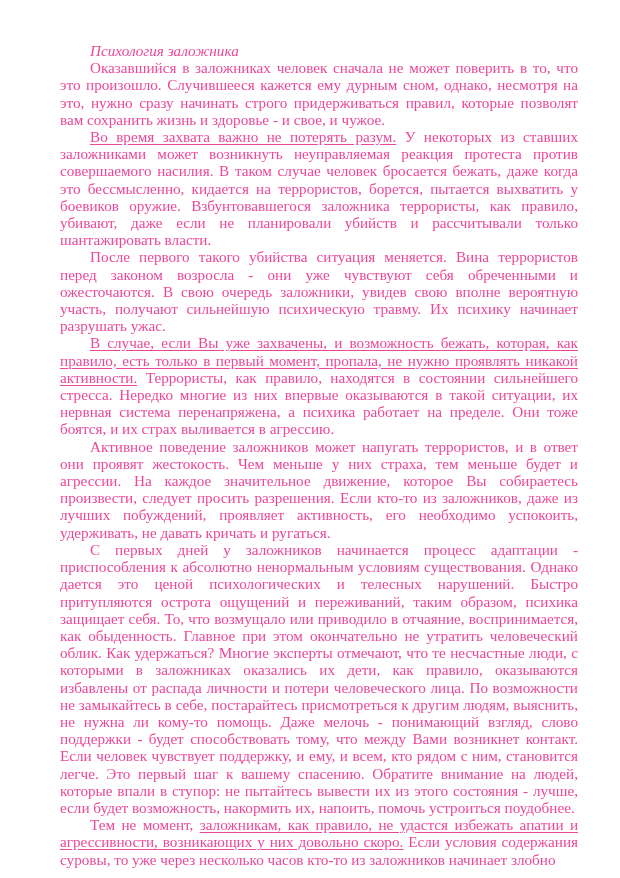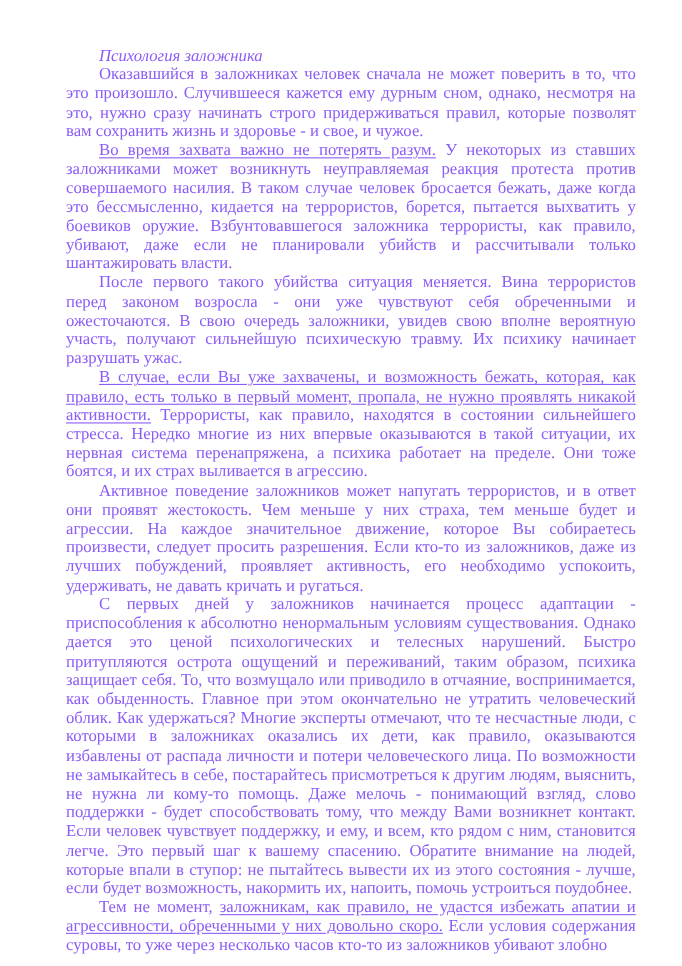--- a/index.html
+++ b/index.html
@@ -5,21 +5,21 @@
   html, body { margin: 0; padding: 0; background: #ffffff; }
   body { width: 620px; height: 878px; overflow: hidden; position: relative; }
   .page {
     position: absolute;
     left: 60px;
     top: 42px;
     width: 518px;
     font-family: "Liberation Serif", "DejaVu Serif", serif;
     font-size: 15.2px;
     line-height: 17.2px;
-    color: #8b5cf6;
+    color: #ec4899;
   }
   .title { font-style: italic; text-indent: 30px; margin: 0; }
   .para { margin: 0; text-indent: 30px; text-align: justify; }
   .u { text-decoration: underline; text-underline-offset: 2px; }
 </style>
 </head>
 <body>
 
 <div class="page">
   <p class="title">Психология заложника</p>
@@ -29,14 +29,14 @@
   <p class="para"><span class="u">Во время захвата важно не потерять разум.</span><span> У некоторых из ставших заложниками может возникнуть неуправляемая реакция протеста против совершаемого насилия. В таком случае человек бросается бежать, даже когда это бессмысленно, кидается на террористов, борется, пытается выхватить у боевиков оружие. Взбунтовавшегося заложника террористы, как правило, убивают, даже если не планировали убийств и рассчитывали только шантажировать власти.</span></p>
 
   <p class="para"><span>После первого такого убийства ситуация меняется. Вина террористов перед законом возросла - они уже чувствуют себя обреченными и ожесточаются. В свою очередь заложники, увидев свою вполне вероятную участь, получают сильнейшую психическую травму. Их психику начинает разрушать ужас.</span></p>
 
   <p class="para"><span class="u">В случае, если Вы уже захвачены, и возможность бежать, которая, как правило, есть только в первый момент, пропала, не нужно проявлять никакой активности.</span><span> Террористы, как правило, находятся в состоянии сильнейшего стресса. Нередко многие из них впервые оказываются в такой ситуации, их нервная система перенапряжена, а психика работает на пределе. Они тоже боятся, и их страх выливается в агрессию.</span></p>
 
   <p class="para"><span>Активное поведение заложников может напугать террористов, и в ответ они проявят жестокость. Чем меньше у них страха, тем меньше будет и агрессии. На каждое значительное движение, которое Вы собираетесь произвести, следует просить разрешения. Если кто-то из заложников, даже из лучших побуждений, проявляет активность, его необходимо успокоить, удерживать, не давать кричать и ругаться.</span></p>
 
   <p class="para"><span>С первых дней у заложников начинается процесс адаптации - приспособления к абсолютно ненормальным условиям существования. Однако дается это ценой психологических и телесных нарушений. Быстро притупляются острота ощущений и переживаний, таким образом, психика защищает себя. То, что возмущало или приводило в отчаяние, воспринимается, как обыденность. Главное при этом окончательно не утратить человеческий облик. Как удержаться? Многие эксперты отмечают, что те несчастные люди, с которыми в заложниках оказались их дети, как правило, оказываются избавлены от распада личности и потери человеческого лица. По возможности не замыкайтесь в себе, постарайтесь присмотреться к другим людям, выяснить, не нужна ли кому-то помощь. Даже мелочь - понимающий взгляд, слово поддержки - будет способствовать тому, что между Вами возникнет контакт. Если человек чувствует поддержку, и ему, и всем, кто рядом с ним, становится легче. Это первый шаг к вашему спасению. Обратите внимание на людей, которые впали в ступор: не пытайтесь вывести их из этого состояния - лучше, если будет возможность, накормить их, напоить, помочь устроиться поудобнее.</span></p>
 
-  <p class="para"><span>Тем не момент, </span><span class="u">заложникам, как правило, не удастся избежать апатии и агрессивности, обреченными у них довольно скоро.</span><span> Если условия содержания суровы, то уже через несколько часов кто-то из заложников убивают злобно</span></p>
+  <p class="para"><span>Тем не момент, </span><span class="u">заложникам, как правило, не удастся избежать апатии и агрессивности, возникающих у них довольно скоро.</span><span> Если условия содержания суровы, то уже через несколько часов кто-то из заложников начинает злобно</span></p>
 </div>
 
 </body></html>

